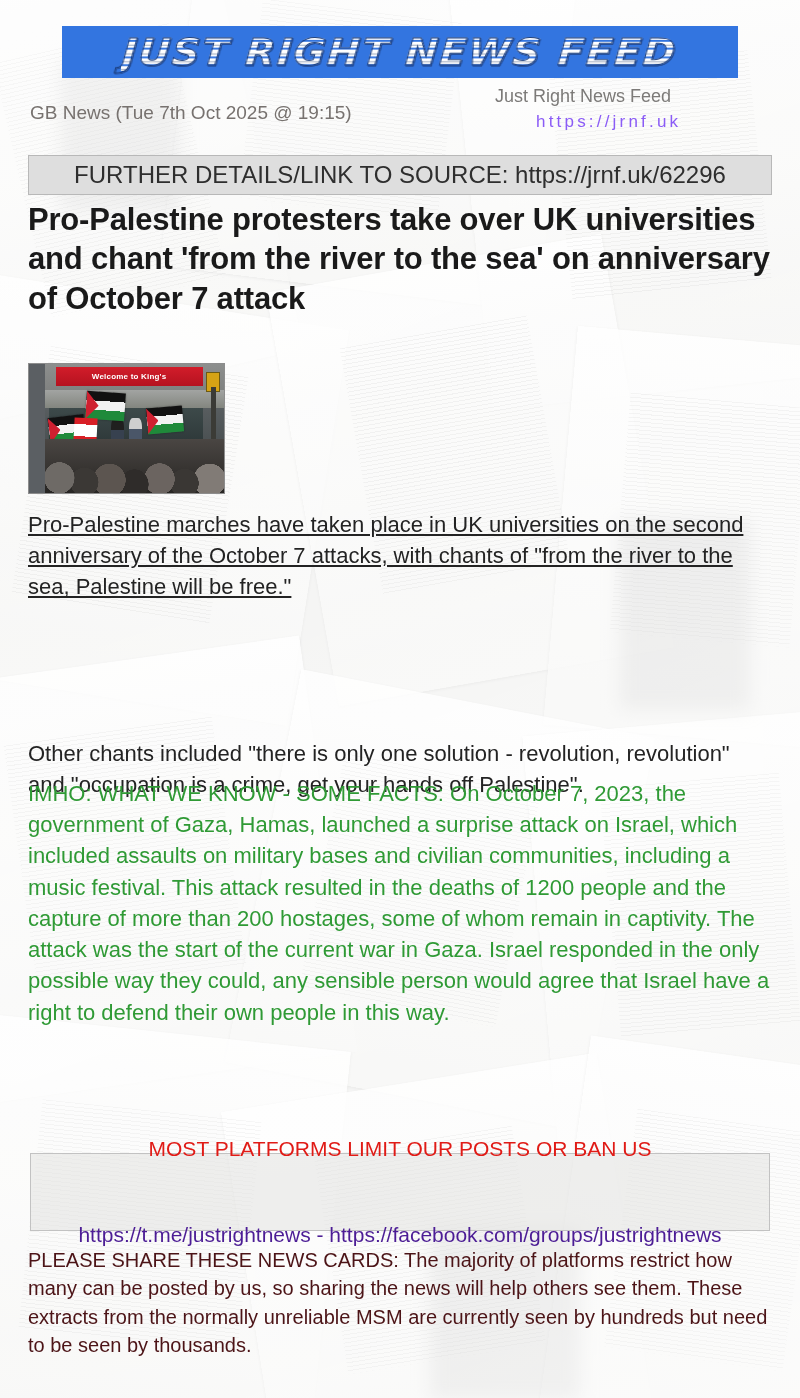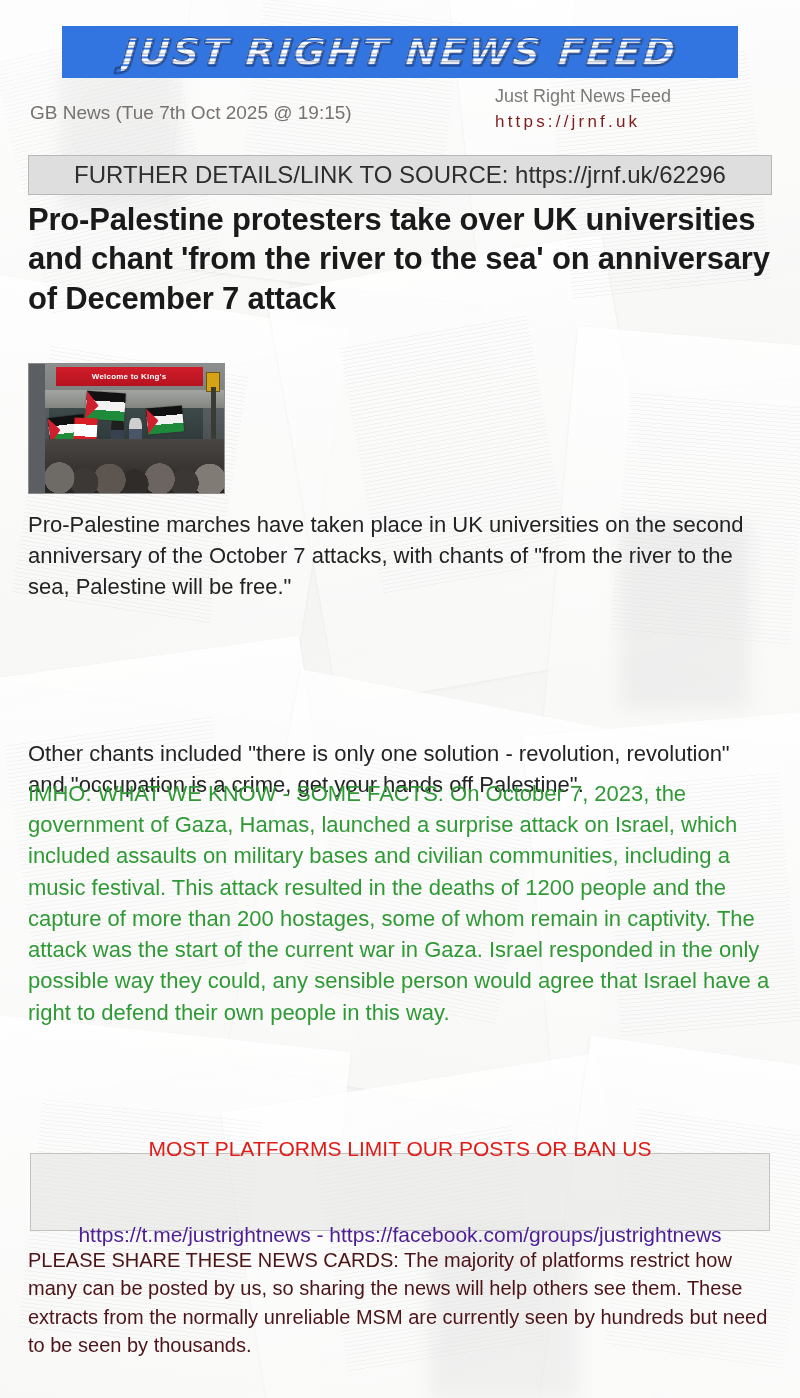--- a/index.html
+++ b/index.html
@@ -118,21 +118,22 @@
     line-height: 1.0;
   }
   .brand-name {
     font-size: 18px;
     color: #7c7a78;
     margin-bottom: 8px;
   }
   .brand-url {
     font-size: 17px;
     letter-spacing: 3.2px;
-    color: #7f1d1d;
+    color: #8b5cf6;
+    margin-left: 41px;
   }
 
   
   .source-bar {
     position: absolute;
     left: 28px;
     top: 155px;
     width: 744px;
     height: 40px;
     box-sizing: border-box;
@@ -253,21 +254,21 @@
   
   .para {
     position: absolute;
     left: 28px;
     width: 744px;
     margin: 0;
     font-size: 22px;
     line-height: 1.42;
     color: #232323;
   }
-  .para.p1 { top: 509px; }
+  .para.p1 { top: 509px; text-decoration: underline; }
   .para.p2 { top: 633px; }
   .para.p3 { top: 738px; }
   .para.imho {
     top: 778px;
     color: #2f9a35;
   }
   .para.share {
     top: 1246px;
     width: 746px;
     font-size: 20px;
@@ -349,21 +350,21 @@
 
   <div class="brand-block">
     <div class="brand-name">Just Right News Feed</div>
     <div class="brand-url">https://jrnf.uk</div>
   </div>
 
   <div class="source-bar">
     <span class="source-bar-text">FURTHER DETAILS/LINK TO SOURCE: https://jrnf.uk/62296</span>
   </div>
 
-  <h1 class="headline">Pro-Palestine protesters take over UK universities and chant 'from the river to the sea' on anniversary of December 7 attack</h1>
+  <h1 class="headline">Pro-Palestine protesters take over UK universities and chant 'from the river to the sea' on anniversary of October 7 attack</h1>
 
   <div class="photo-wrap">
     <div class="photo">
       <div class="ph-facade"></div>
       <div class="ph-stonerow"></div>
       <div class="ph-glass"></div>
       <div class="ph-banner">Welcome to King's</div>
       <div class="ph-lamp"></div>
       <div class="ph-lamppost"></div>
       <div class="ph-person ph-p1"></div>

